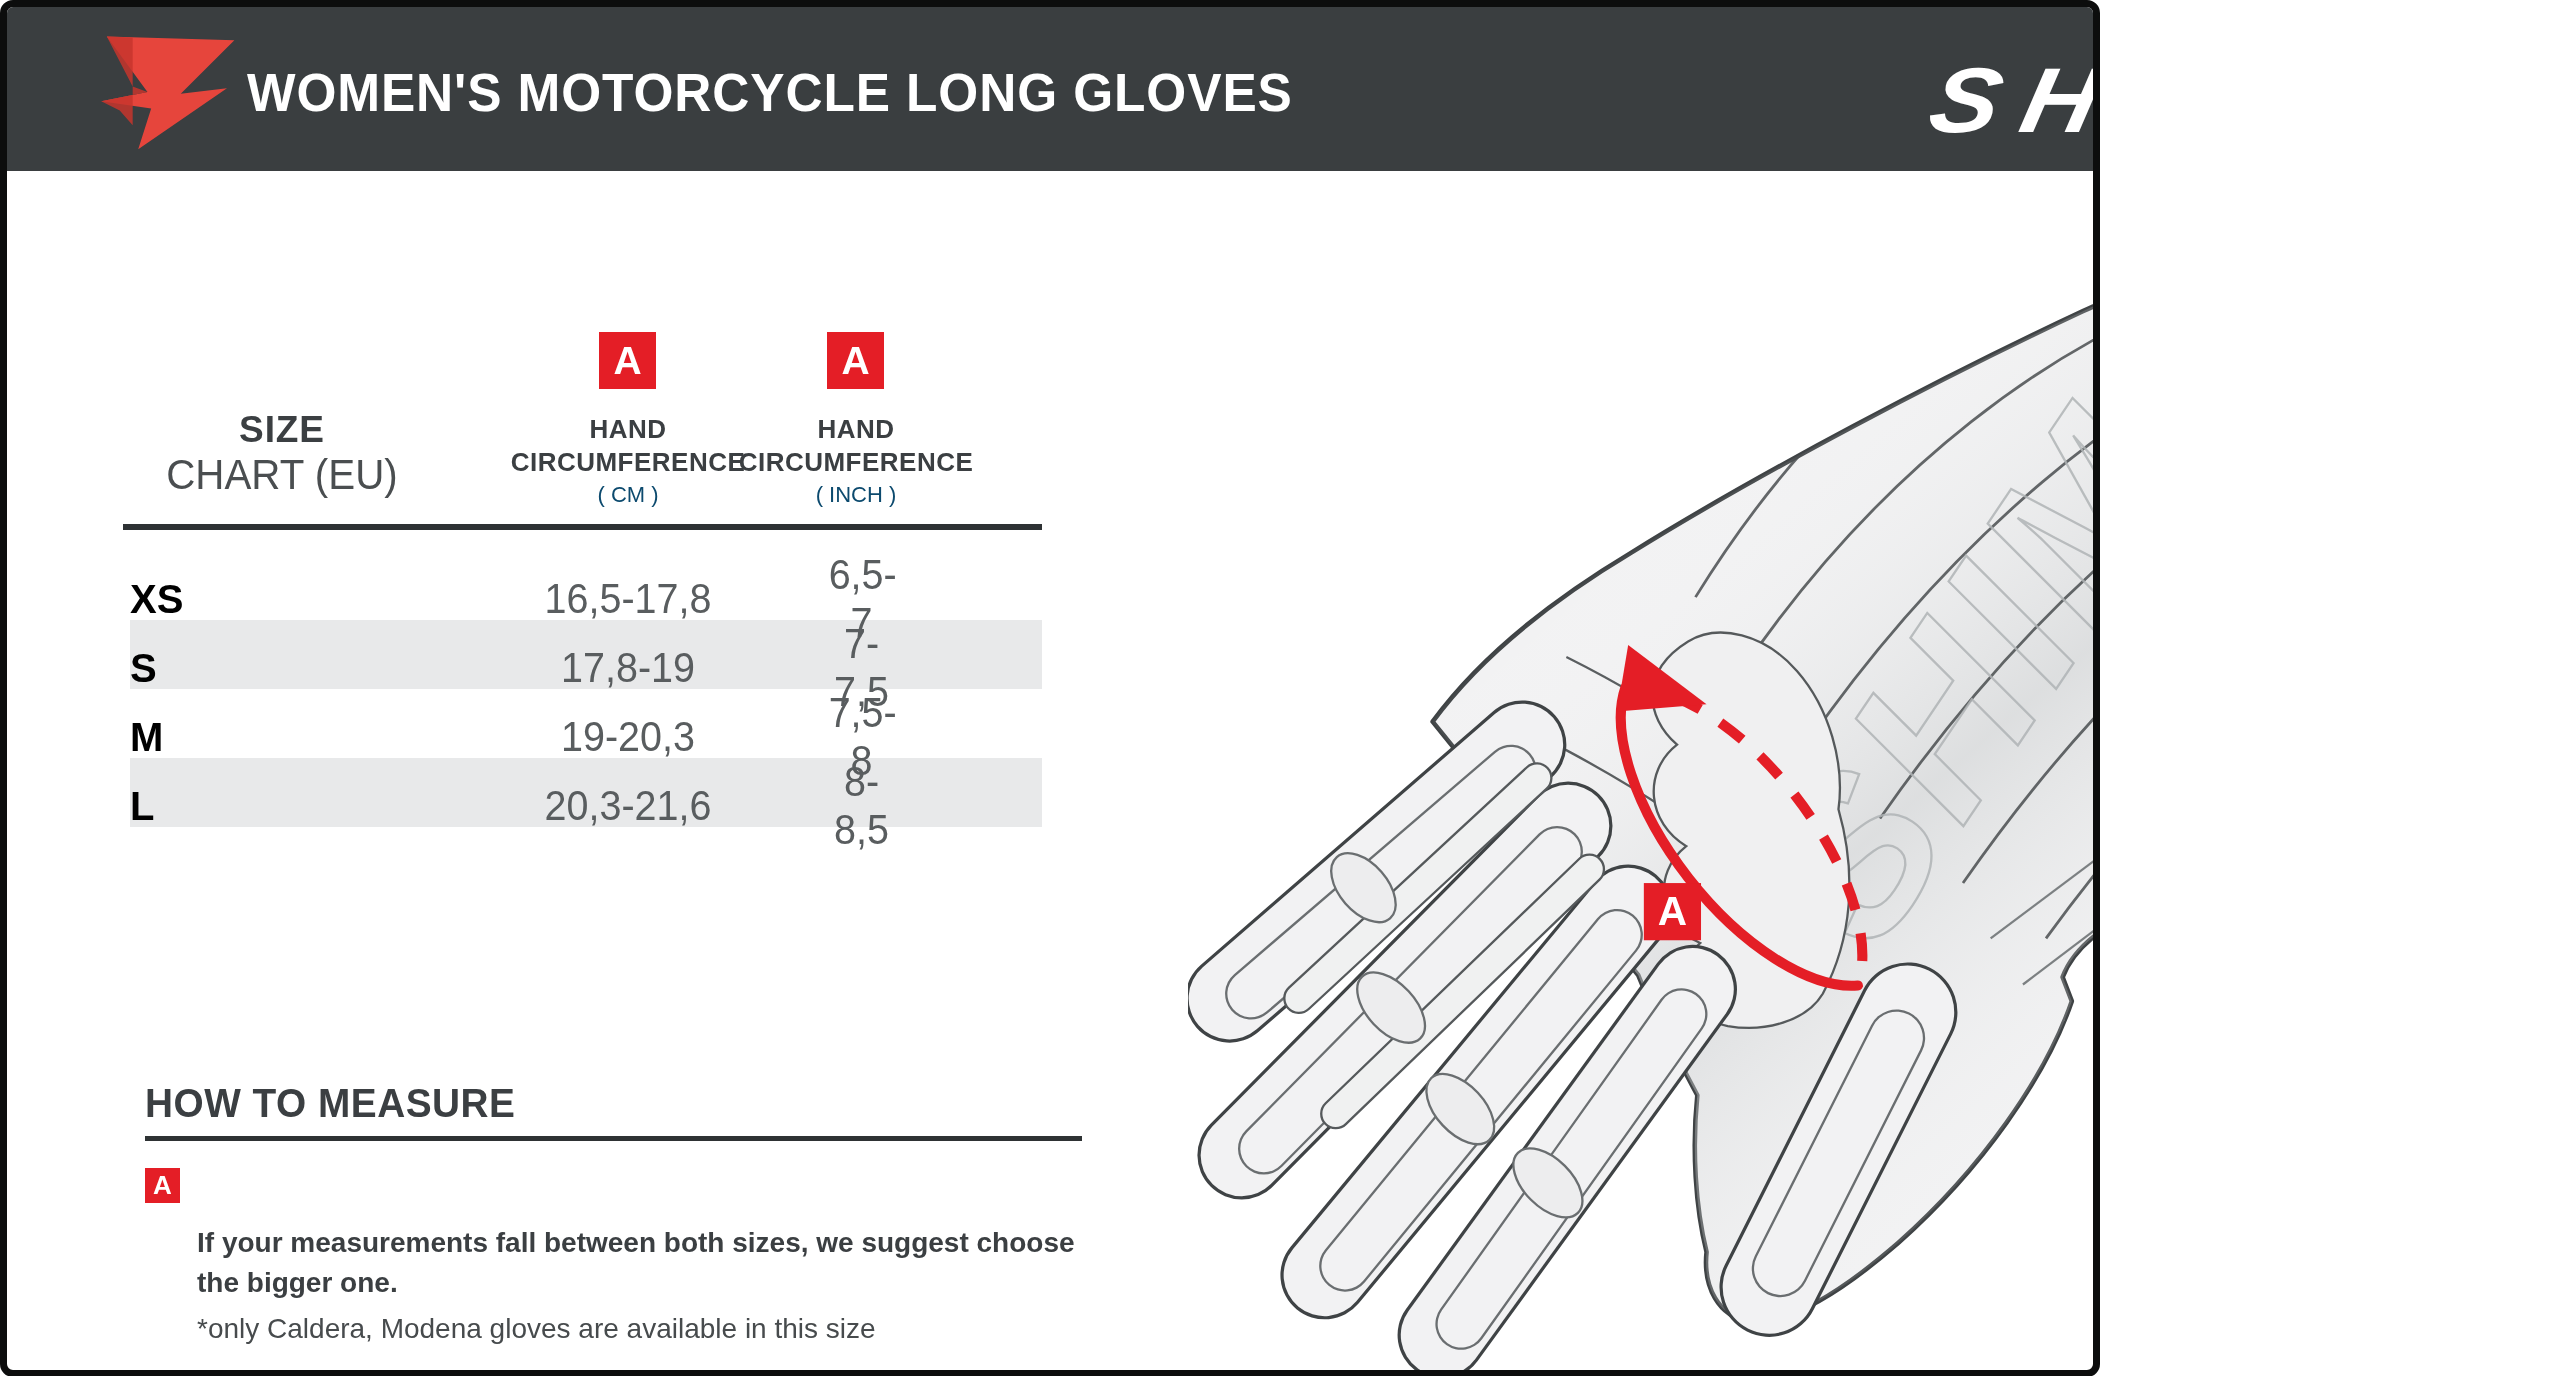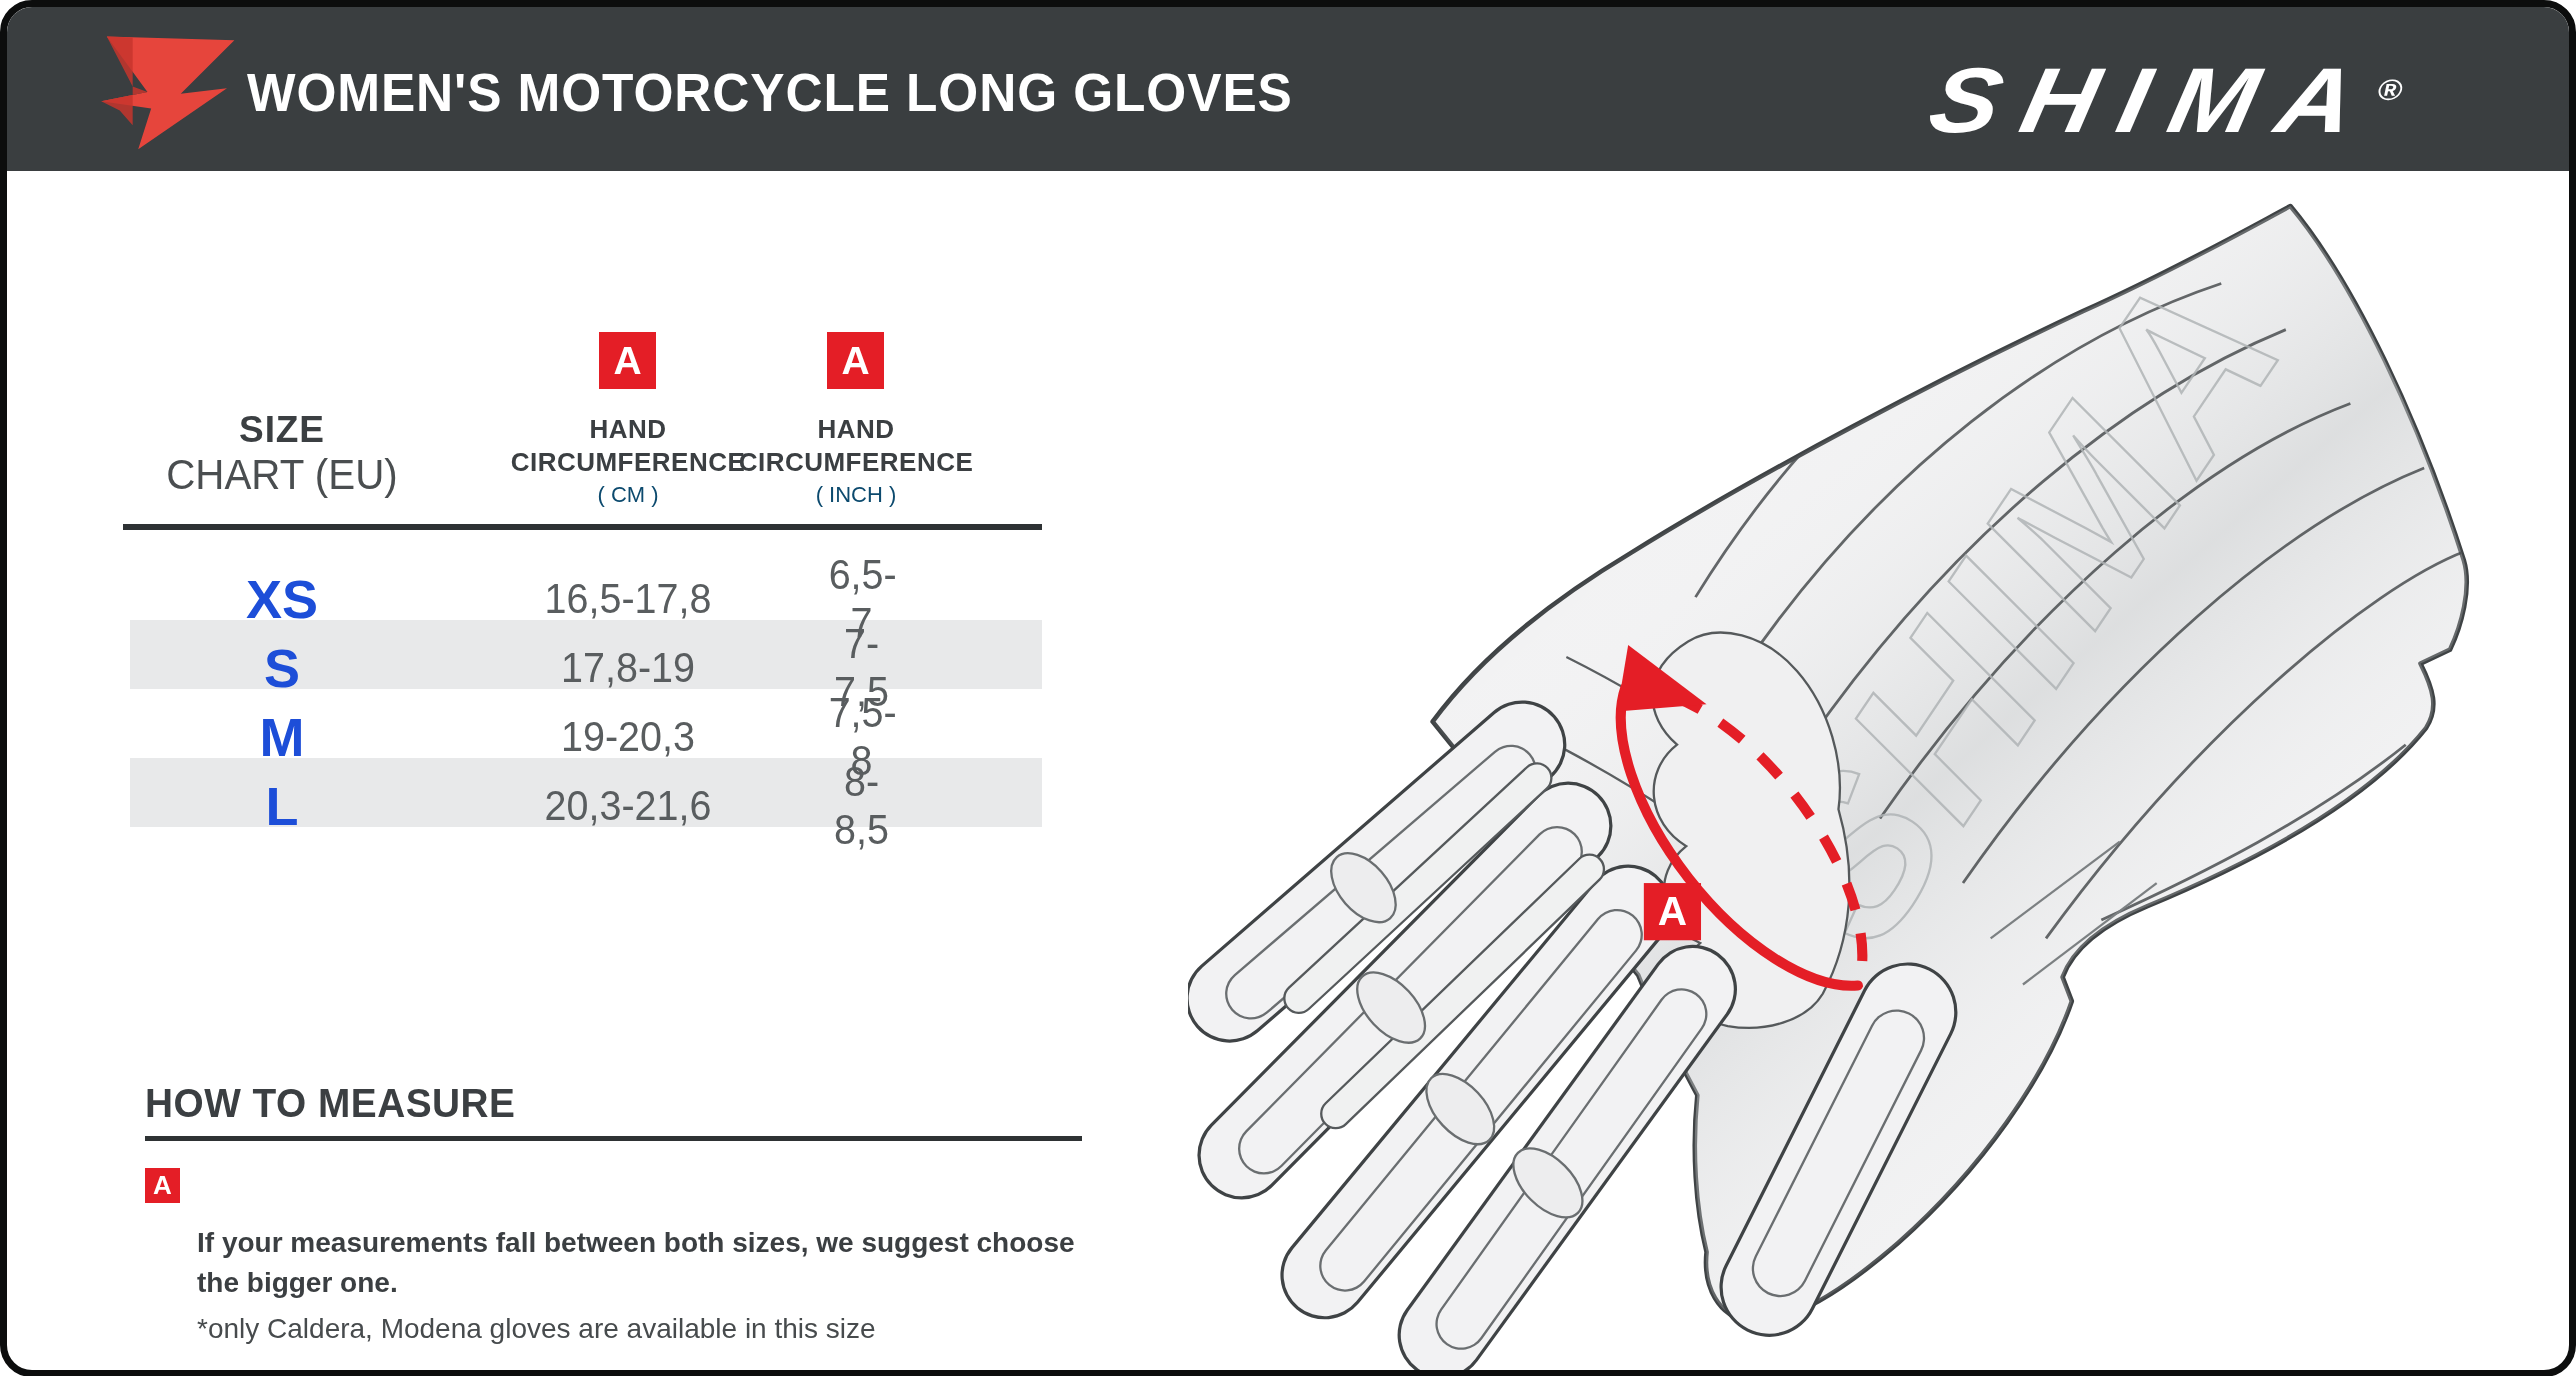--- a/index.html
+++ b/index.html
@@ -1,18 +1,18 @@
 <!DOCTYPE html>
 <html style="font-size:14.8px"><head>
 <meta charset="utf-8">
 <style>
   html,body{margin:0;padding:0;background:#ffffff;}
   .canvas{
-    position:relative;width:2576px;height:1377px;box-sizing:border-box;
-    background:#ffffff;border:7.4px solid #0c0d0d;border-radius:32px;overflow:hidden;
+    position:relative;width:2100px;height:1377px;box-sizing:border-box;
+    background:#ffffff;border:7.4px solid #0c0d0d;border-radius:13px;overflow:hidden;
     font-family:"Liberation Sans",sans-serif;
   }
   
   .header{position:absolute;left:0;top:0;width:100%;height:164px;background:#3a3e40;}
   .logo{position:absolute;left:85px;top:22px;width:159px;height:124px;}
   .app-title{
     position:absolute;left:240px;top:55px;color:#ffffff;font-size:53px;font-weight:700;
     letter-spacing:0.9px;white-space:nowrap;transform:scaleX(0.97);transform-origin:left;
   }
   .brand{
@@ -29,21 +29,21 @@
   .col-title{position:absolute;text-align:center;color:#3b3f42;}
   .col-title .l1{font-size:37px;font-weight:700;letter-spacing:0.9px;}
   .col-title .l2{font-size:42px;font-weight:400;color:#4a4e50;transform:scaleX(0.96);letter-spacing:0px;}
   .sub-head{position:absolute;text-align:center;color:#3b3f42;}
   .sub-head .h1,.sub-head .h2{font-size:26px;font-weight:700;letter-spacing:0.5px;line-height:33px;}
   .sub-head .unit{font-size:22px;font-weight:400;color:#0c4a6e;line-height:31px;}
   .table-rule{position:absolute;left:116px;top:517px;width:919px;height:5.5px;background:#2e3234;}
   .size-table{position:absolute;left:123px;top:544px;width:912px;}
   .size-row{display:grid;grid-template-columns:304px 388px 221px;height:69px;align-items:center;}
   .size-row.stripe{background:#e8e9ea;}
-  .cell-size{font-size:54px;font-weight:700;color:#1d4ed8;text-align:center;}
+  .cell-size{font-size:40px;font-weight:700;color:#000000;}
   .cell-val{font-size:42px;font-weight:400;color:#595d5f;text-align:center;transform:scaleX(0.94);}
   .cell-inch{padding-right:151px;}
   
   .htm-heading{position:absolute;left:138px;top:1074px;font-size:40px;font-weight:700;
     color:#3b3f42;letter-spacing:0.5px;transform:scaleX(0.97);transform-origin:left;}
   .htm-rule{position:absolute;left:138px;top:1129px;width:937px;height:4.6px;background:#2e3234;}
   .htm-badge{position:absolute;left:138px;top:1161px;width:35px;height:35px;background:#e41e26;
     color:#fff;font-size:26px;font-weight:700;display:flex;align-items:center;justify-content:center;}
   .htm-def{position:absolute;left:190px;top:1163px;font-size:28px;color:#474b4d;white-space:nowrap;}
   .htm-def b{color:#3b3f42;font-size:29px;}

